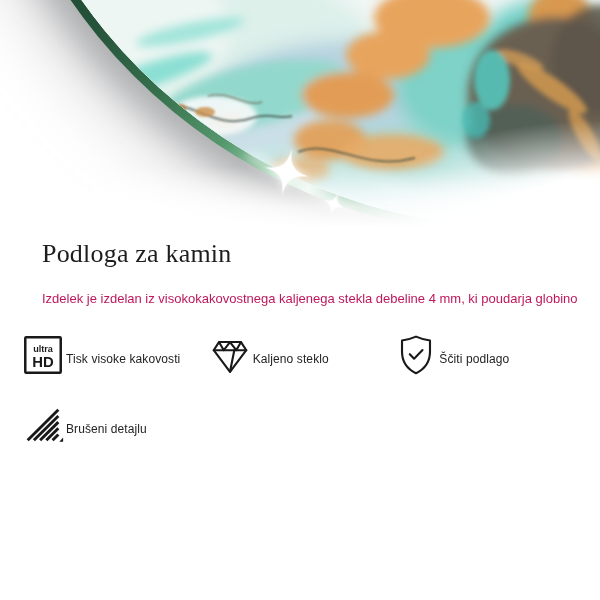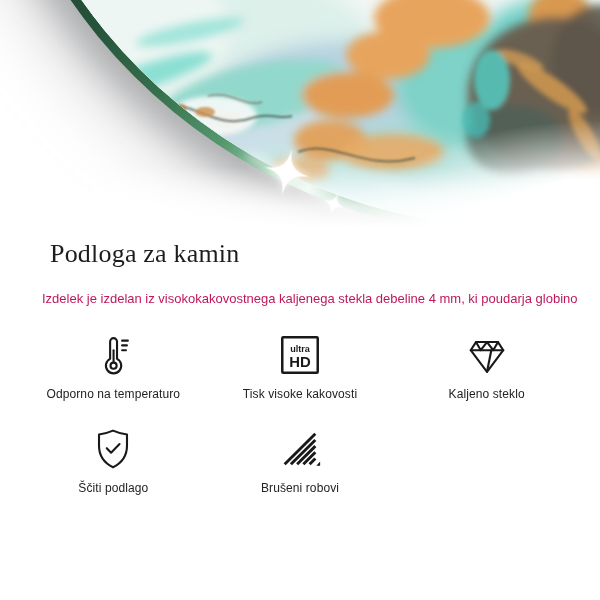--- a/index.html
+++ b/index.html
@@ -24,28 +24,28 @@
   .sparkle.s2{left:319px;top:189px;width:30px;height:30px;}
   .flare{position:absolute;left:240px;top:181px;width:125px;height:8px;background:#fff;
     opacity:.65;filter:blur(6px);transform:rotate(29deg);}
   .hero-fade{position:absolute;inset:0;
     background:
       radial-gradient(340px 170px at 595px 248px,#fff 38%,rgba(255,255,255,0) 75%),
       linear-gradient(to bottom,rgba(255,255,255,0) 0%,rgba(255,255,255,0) 71%,rgba(255,255,255,.78) 88%,#fff 98%);}
 
   
   .content{padding:0 42px;}
-  .page-title{margin:3px 8px 0;font-family:"Liberation Serif",serif;font-weight:400;
+  .page-title{margin:3px 0 0;font-family:"Liberation Serif",serif;font-weight:400;
     font-size:26px;line-height:34px;color:#1d1d1d;letter-spacing:.2px;}
   .lead{margin:15px 0 0;font-size:13px;line-height:26px;color:#be185d;}
   .lead span{display:block;white-space:nowrap;}
 
   .features{display:grid;grid-template-columns:repeat(3,1fr);row-gap:24px;
     margin:20px -32px 0;padding:0 10px;}
-  .feature{display:flex;flex-direction:column;align-items:center;}
+  .feature{display:flex;flex-direction:row;align-items:center;}
   .ficon{height:46px;width:46px;}
   .ficon svg{display:block;width:46px;height:46px;}
   .flabel{margin-top:9px;font-size:12px;line-height:15px;color:#232323;letter-spacing:.1px;text-align:center;}
 
   .st{stroke:#191919;stroke-width:2.2;fill:none;stroke-linecap:round;stroke-linejoin:round;}
   .stb{stroke:#191919;stroke-width:3;fill:none;stroke-linecap:butt;}
   .sth{stroke:#191919;stroke-width:2;fill:none;stroke-linecap:butt;}
   .fill{fill:#191919;stroke:none;}
   .icontext{fill:#191919;font-family:"Liberation Sans",sans-serif;font-weight:bold;text-anchor:middle;}
 </style>
@@ -142,31 +142,20 @@
     <h1 class="page-title">
       <span style="display:block">Podloga za kamin</span>
     </h1>
 
     <p class="lead">
       <span>Izdelek je izdelan iz visokokakovostnega kaljenega stekla debeline 4 mm, ki poudarja globino</span>
     </p>
 
     <div class="features">
 
-      <div class="feature">
-        <div class="ficon">
-          <svg viewBox="0 0 48 48">
-            <path class="st" d="M21 28 V10 a3.6 3.6 0 0 1 7.2 0 v18 a8 8 0 1 1 -7.2 0 Z"></path>
-            <path class="st" d="M24.6 19 V31"></path>
-            <circle class="st" cx="24.6" cy="35.1" r="3.2"></circle>
-            <path class="st" d="M33.5 9 h6 M33.5 14 h5 M33.5 19 h4"></path>
-          </svg>
-        </div>
-        <div class="flabel">Odporno na temperaturo</div>
-      </div>
 
       <div class="feature">
         <div class="ficon">
           <svg viewBox="0 0 48 48">
             <rect x="5.5" y="5.5" width="37" height="37" rx="1" fill="none" stroke="#191919" stroke-width="2.6"></rect>
             <text class="icontext" x="24" y="20.5" font-size="9.5">ultra</text>
             <text class="icontext" x="24" y="36" font-size="15.5">HD</text>
           </svg>
         </div>
         <div class="flabel">Tisk visoke kakovosti</div>
@@ -198,19 +187,19 @@
         <div class="ficon">
           <svg viewBox="0 0 48 48">
             <path class="stb" d="M8 40 L40 8"></path>
             <path class="stb" d="M14.5 40 L40 14.5"></path>
             <path class="stb" d="M21 40 L40 21"></path>
             <path class="stb" d="M27.5 40 L40 27.5"></path>
             <path class="stb" d="M34 40 L40 34"></path>
             <path class="fill" d="M41 41.5 L45 37 L45 41.5 Z"></path>
           </svg>
         </div>
-        <div class="flabel">Brušeni robovi</div>
+        <div class="flabel">Brušeni detajlu</div>
       </div>
 
 
     </div>
   </main>
 </div>
 
 </body></html>

